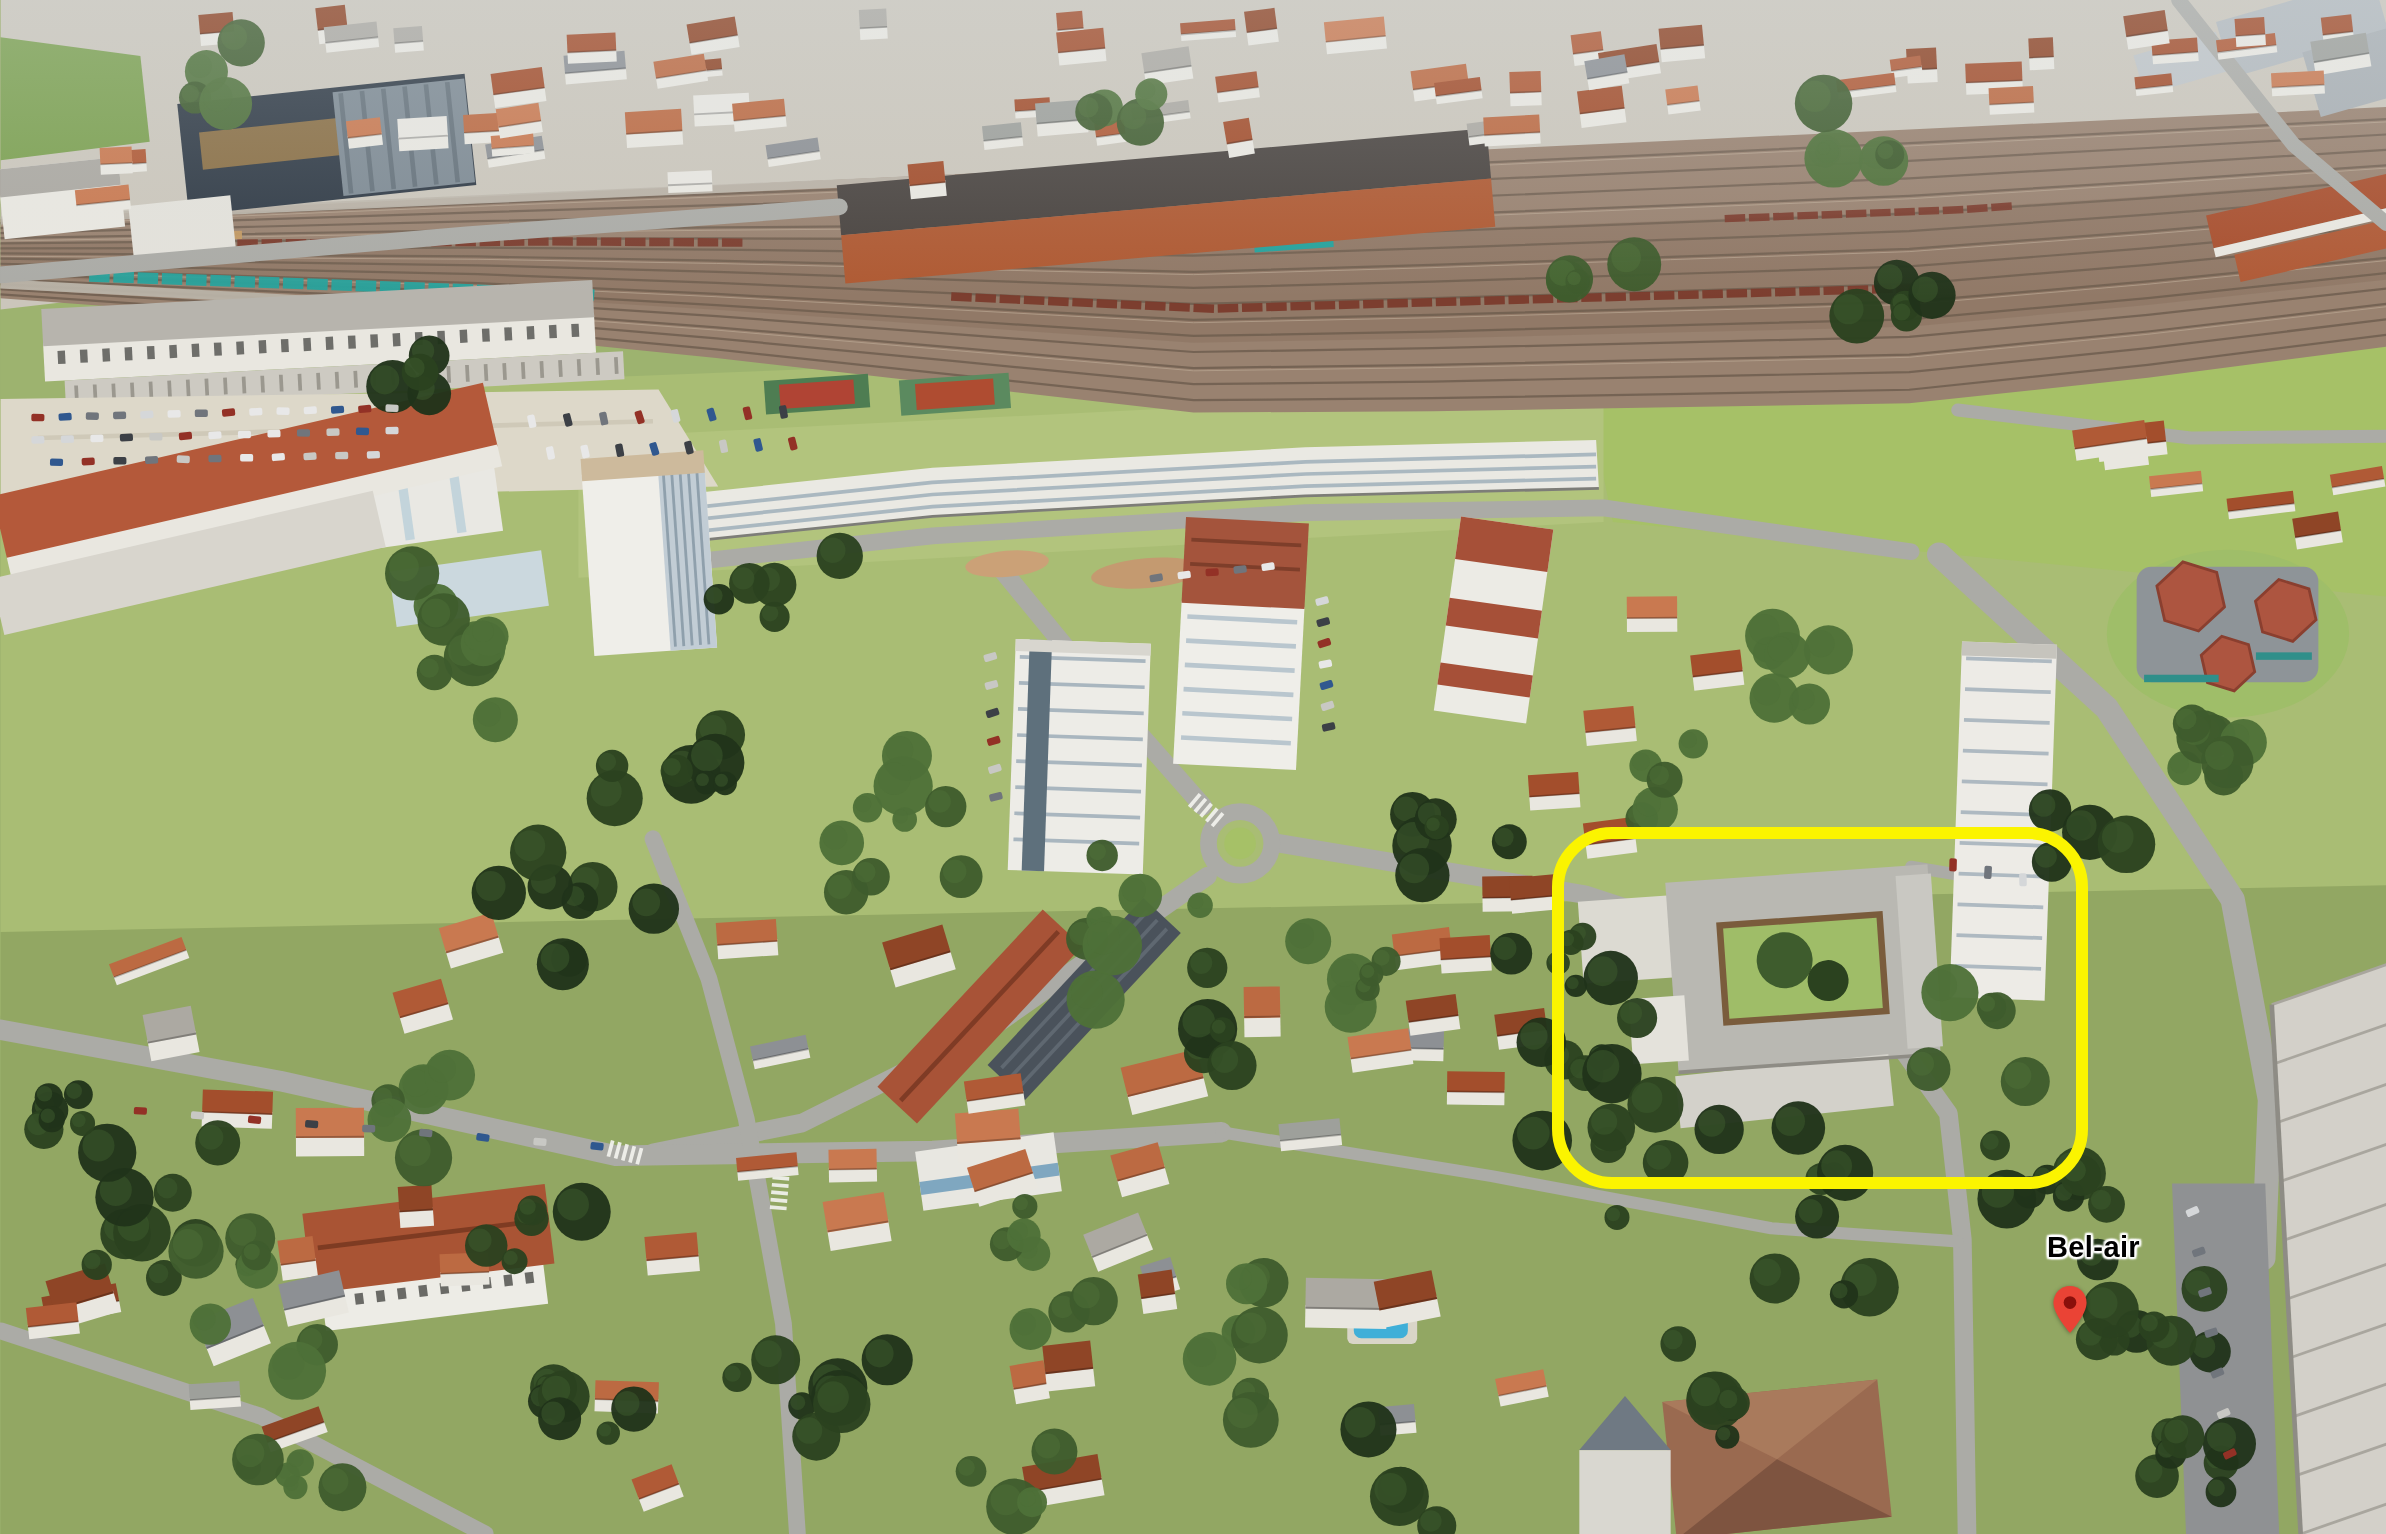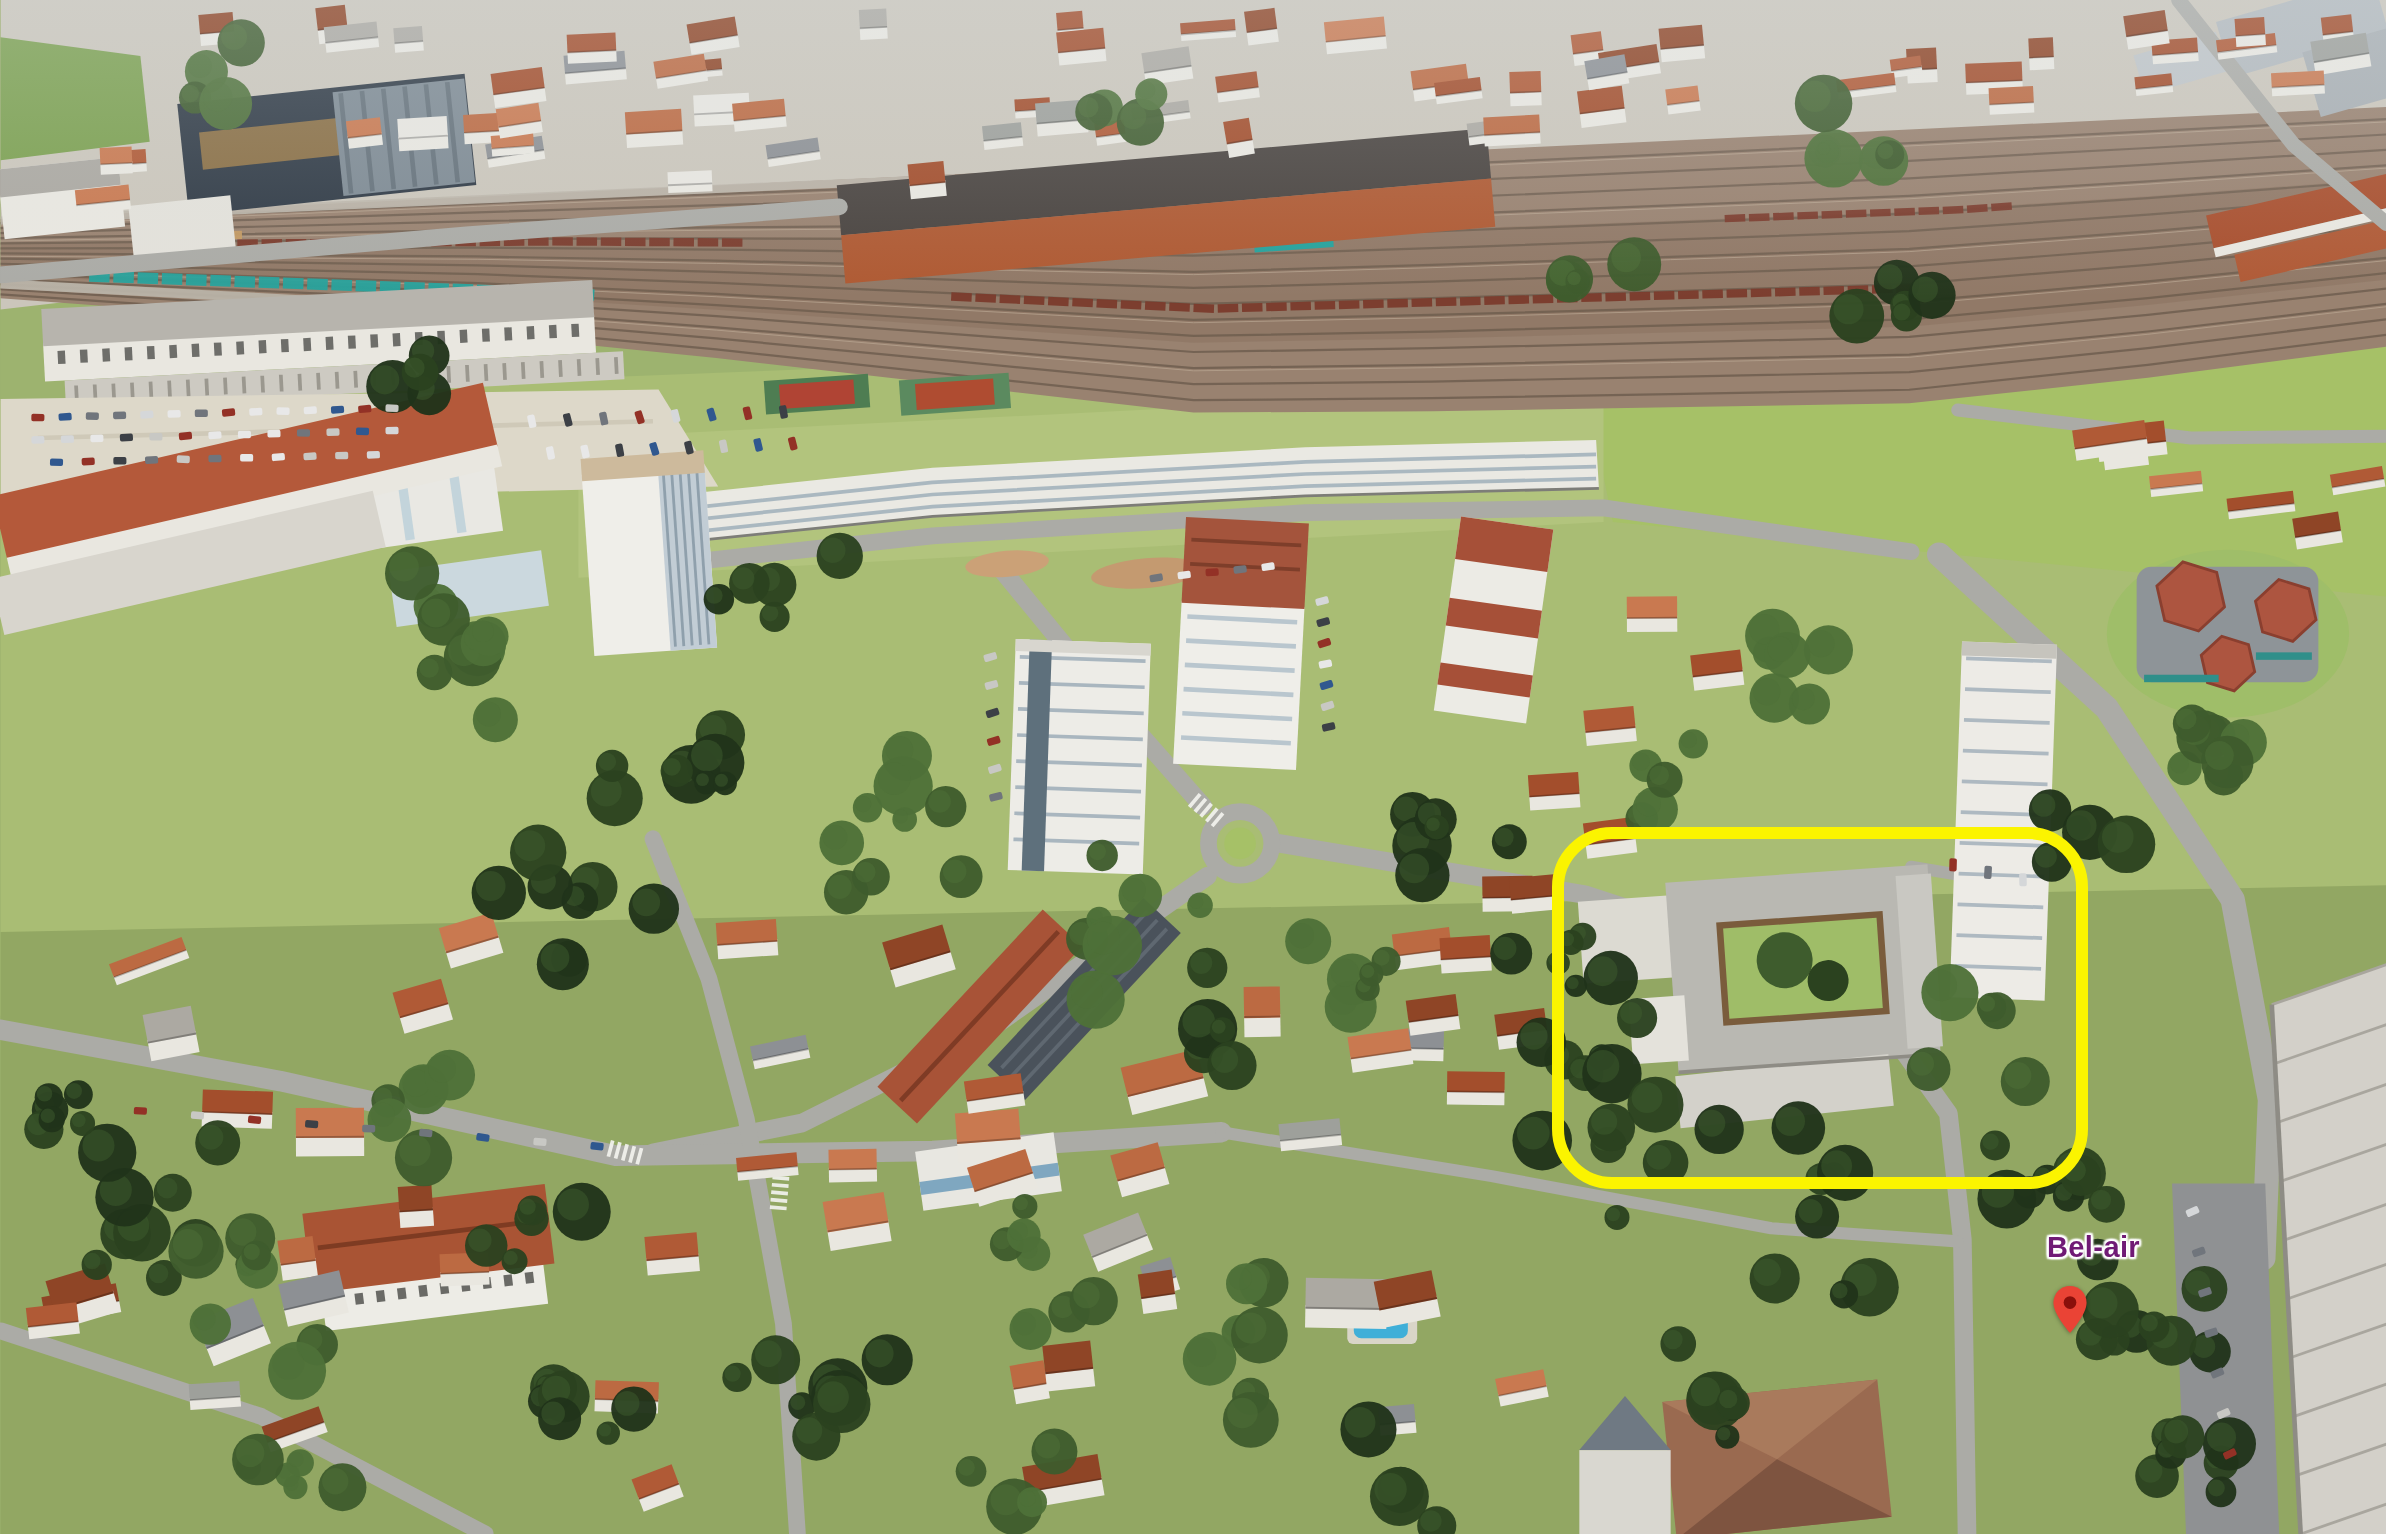--- a/index.html
+++ b/index.html
@@ -1730,15 +1730,15 @@
 
   <div class="highlight-box" style="border-color: rgb(251, 244, 0);"></div>
 
   <div class="poi-pin">
     <svg viewBox="0 0 24 34">
       <path d="M12 0C5.4 0 0 5.4 0 12c0 9 12 22 12 22s12-13 12-22C24 5.4 18.6 0 12 0z" style="fill: rgb(234, 67, 53);"></path>
       <circle cx="12" cy="12" r="4.6" style="fill: rgb(138, 16, 11);"></circle>
     </svg>
   </div>
 
-  <div class="poi-label" style="color: #701a75; text-align: right;">Bel-air</div>
+  <div class="poi-label" style="color: #000000; text-align: right;">Bel-air</div>
 </div>
 
 
 </body></html>

